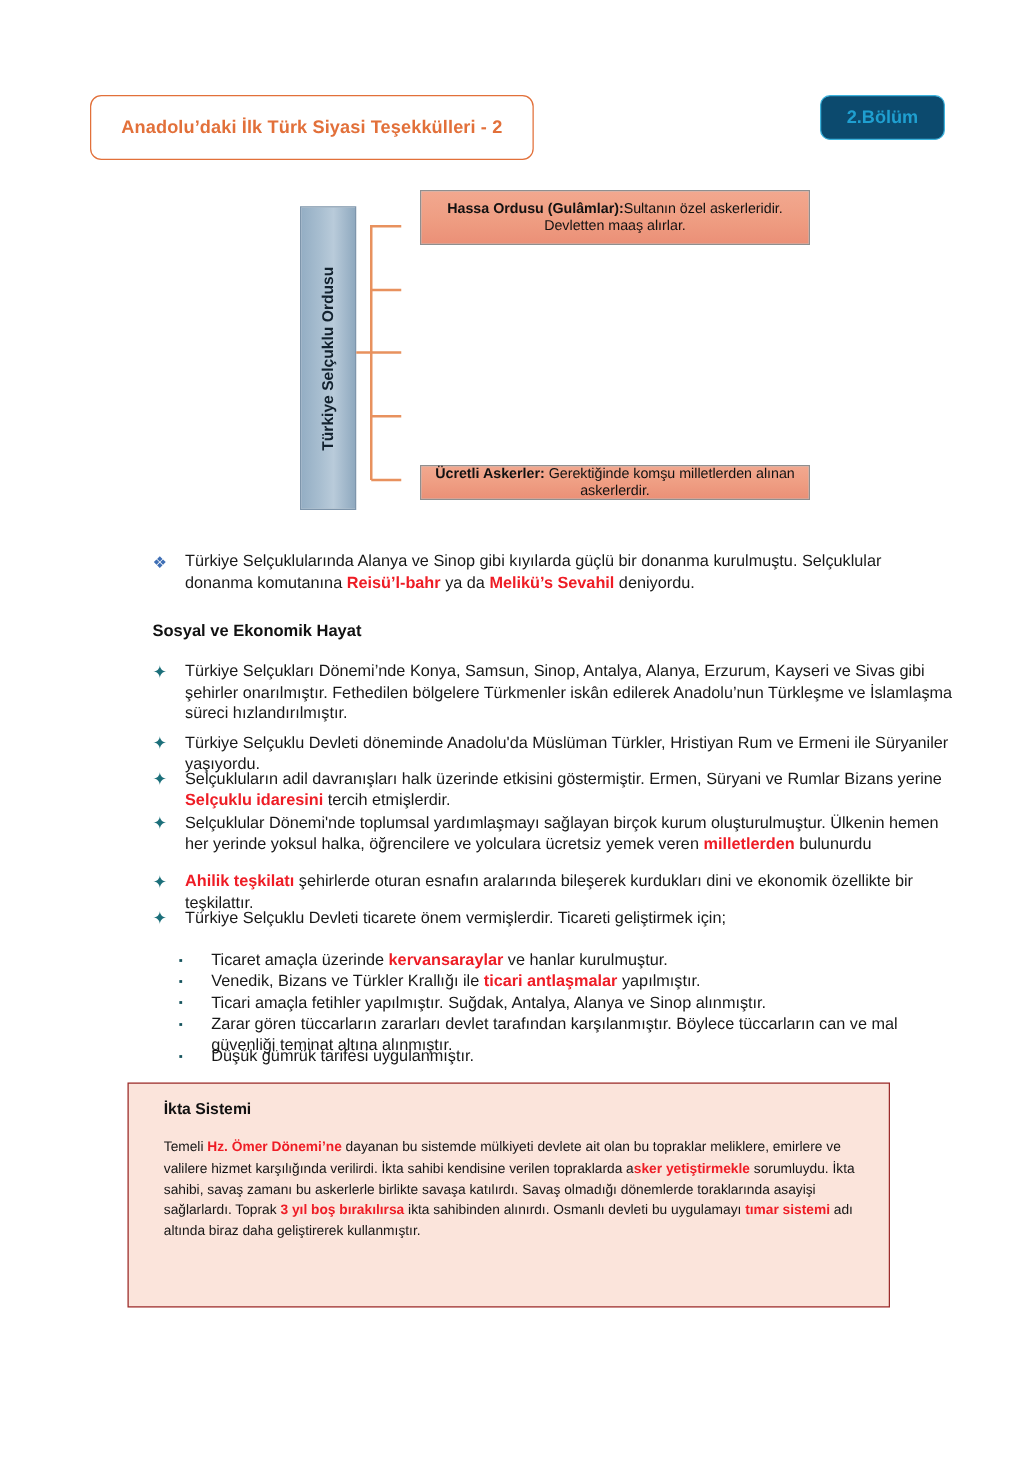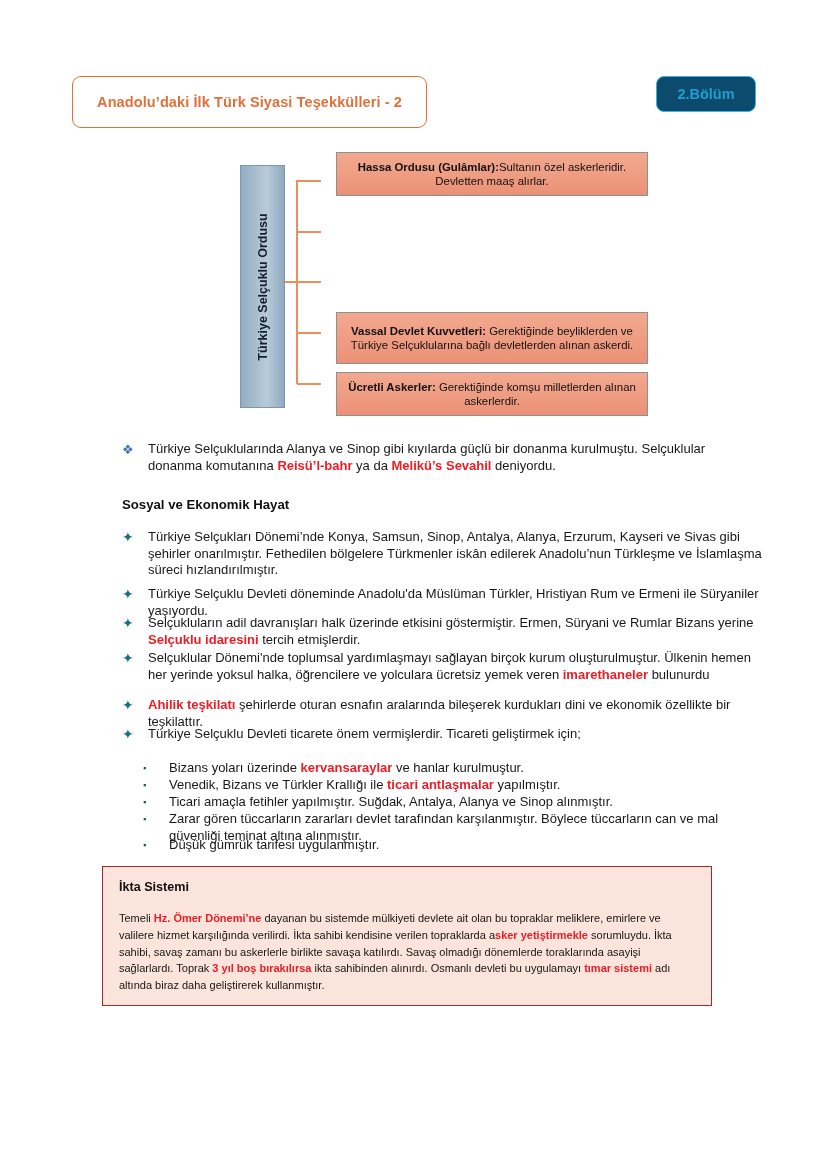--- a/index.html
+++ b/index.html
@@ -185,25 +185,25 @@
     font-weight: bold;
     color: #111111;
   }
 
   
   .ikta-box {
     position: absolute;
     left: 102px;
     top: 866px;
     width: 610px;
-    height: 140px;
+    height: 180px;
     box-sizing: border-box;
     background: #fbe4db;
     border: 1.3px solid #9b2c2c;
-    padding: 13px 16px 12px 16px;
+    padding: 13px 16px 12px 28px;
   }
   .ikta-title {
     font-size: 12.6px;
     font-weight: bold;
     color: #111111;
     margin: 0 0 16px 0;
   }
   .ikta-body {
     font-size: 11px;
     line-height: 16.8px;
@@ -234,24 +234,21 @@
       <div class="arm" style="top:30px"></div>
       <div class="arm" style="top:81px"></div>
       <div class="arm" style="top:131px"></div>
       <div class="arm" style="top:182px"></div>
       <div class="arm" style="top:233px"></div>
     </div>
 
     <div class="node" style="top:2px;height:44px">
       <div class="inner"><b>Hassa Ordusu (Gulâmlar):</b><span>Sultanın özel askerleridir. Devletten maaş alırlar.</span></div>
     </div>
-    <div class="node" style="top:162px;height:52px">
-      <div class="inner"><b>Vassal Devlet Kuvvetleri:</b><span> Gerektiğinde beyliklerden ve Türkiye Selçuklularına bağlı devletlerden alınan askerdi.</span></div>
-    </div>
-    <div class="node" style="top:222px;height:44px">
+    <div class="node" style="top:222px;height:28px">
       <div class="inner"><b>Ücretli Askerler:</b><span> Gerektiğinde komşu milletlerden alınan askerlerdir.</span></div>
     </div>
   </div>
 
   <div class="bullet-row" style="left:122px; top:441px; width:640px;">
     <div class="bullet-mark mark-diamond">❖</div>
     <div class="bullet-text">
       <span>Türkiye Selçuklularında Alanya ve Sinop gibi kıyılarda güçlü bir donanma kurulmuştu. Selçuklular donanma komutanına </span><span class="red">Reisü’l-bahr</span><span> ya da </span><span class="red">Melikü’s Sevahil</span><span> deniyordu.</span>
     </div>
   </div>
@@ -266,36 +263,36 @@
       <div class="bullet-row" style="left: 122px; top: 586px; width: 648px;">
         <div class="bullet-mark mark-star">✦</div>
         <div class="bullet-text"><span>Türkiye Selçuklu Devleti döneminde Anadolu'da Müslüman Türkler, Hristiyan Rum ve Ermeni ile Süryaniler yaşıyordu.</span></div>
       </div>
       <div class="bullet-row" style="left: 122px; top: 615px; width: 648px;">
         <div class="bullet-mark mark-star">✦</div>
         <div class="bullet-text"><span>Selçukluların adil davranışları halk üzerinde etkisini göstermiştir. Ermen, Süryani ve Rumlar Bizans yerine </span><span class="red">Selçuklu idaresini</span><span> tercih etmişlerdir.</span></div>
       </div>
       <div class="bullet-row" style="left: 122px; top: 650px; width: 648px;">
         <div class="bullet-mark mark-star">✦</div>
-        <div class="bullet-text"><span>Selçuklular Dönemi'nde toplumsal yardımlaşmayı sağlayan birçok kurum oluşturulmuştur. Ülkenin hemen her yerinde yoksul halka, öğrencilere ve yolculara ücretsiz yemek veren </span><span class="red">imarethaneler</span><span> bulunurdu</span></div>
+        <div class="bullet-text"><span>Selçuklular Dönemi'nde toplumsal yardımlaşmayı sağlayan birçok kurum oluşturulmuştur. Ülkenin hemen her yerinde yoksul halka, öğrencilere ve yolculara ücretsiz yemek veren </span><span class="red">milletlerden</span><span> bulunurdu</span></div>
       </div>
       <div class="bullet-row" style="left: 122px; top: 697px; width: 648px;">
         <div class="bullet-mark mark-star">✦</div>
         <div class="bullet-text"><span class="red">Ahilik teşkilatı</span><span> şehirlerde oturan esnafın aralarında bileşerek kurdukları dini ve ekonomik özellikte bir teşkilattır.</span></div>
       </div>
       <div class="bullet-row" style="left: 122px; top: 726px; width: 648px;">
         <div class="bullet-mark mark-star">✦</div>
         <div class="bullet-text"><span>Türkiye Selçuklu Devleti ticarete önem vermişlerdir. Ticareti geliştirmek için;</span></div>
       </div>
     </div>
 
   <div id="square-list">
       <div class="bullet-row" style="left: 143px; top: 760px; width: 610px;">
         <div class="bullet-mark mark-square">▪</div>
-        <div class="bullet-text"><span>Bizans yoları üzerinde </span><span class="red">kervansaraylar</span><span> ve hanlar kurulmuştur.</span></div>
+        <div class="bullet-text"><span>Ticaret amaçla üzerinde </span><span class="red">kervansaraylar</span><span> ve hanlar kurulmuştur.</span></div>
       </div>
       <div class="bullet-row" style="left: 143px; top: 777px; width: 610px;">
         <div class="bullet-mark mark-square">▪</div>
         <div class="bullet-text"><span>Venedik, Bizans ve Türkler Krallığı ile </span><span class="red">ticari antlaşmalar</span><span> yapılmıştır.</span></div>
       </div>
       <div class="bullet-row" style="left: 143px; top: 794px; width: 610px;">
         <div class="bullet-mark mark-square">▪</div>
         <div class="bullet-text"><span>Ticari amaçla fetihler yapılmıştır. Suğdak, Antalya, Alanya ve Sinop alınmıştır.</span></div>
       </div>
       <div class="bullet-row" style="left: 143px; top: 811px; width: 610px;">

